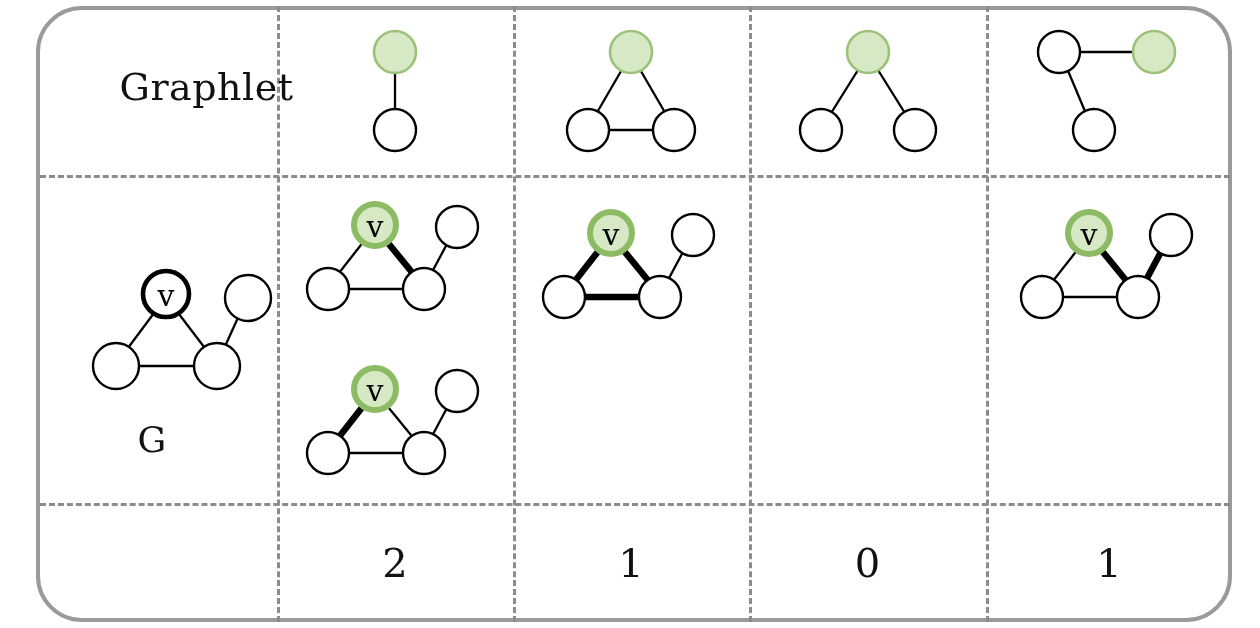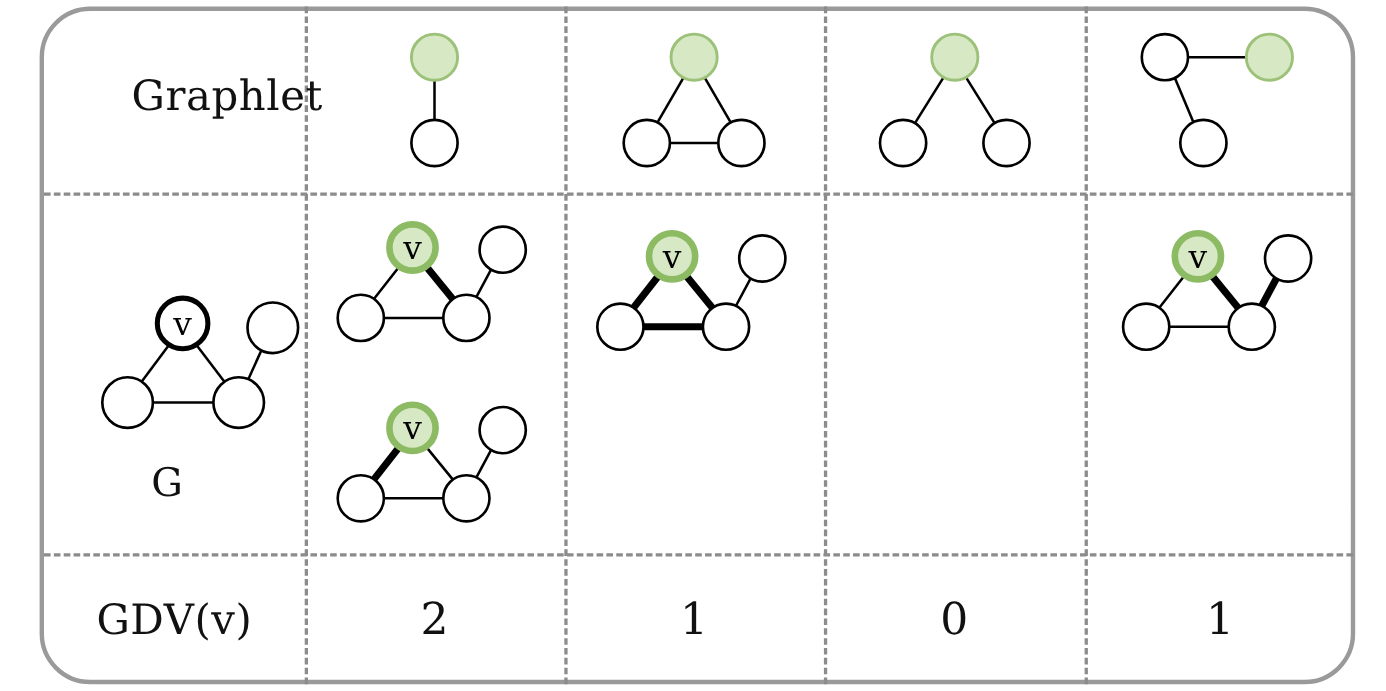--- a/index.html
+++ b/index.html
@@ -242,23 +242,20 @@
       <line class="edge" x1="35" y1="102" x2="131" y2="102"></line>
       <line class="edge-bold" x1="131" y1="100" x2="162" y2="42"></line>
       <circle class="node-green-v" cx="82" cy="38" r="21"></circle>
       <text class="node-letter" x="82" y="39">v</text>
       <circle class="node-plain" cx="35" cy="102" r="21"></circle>
       <circle class="node-plain" cx="131" cy="102" r="21"></circle>
       <circle class="node-plain" cx="164" cy="40" r="21"></circle>
     </svg>
   </div>
 
-  <div class="cell" style="left:40px; top:503px; width:237px; height:119px;">
-    <span class="row-label">GDV(v)</span>
-  </div>
 
   <div class="cell" style="left:277px; top:503px; width:236px; height:119px;">
     <span class="gdv-value">2</span>
   </div>
 
   <div class="cell" style="left:513px; top:503px; width:236px; height:119px;">
     <span class="gdv-value">1</span>
   </div>
 
   <div class="cell" style="left:749px; top:503px; width:237px; height:119px;">

